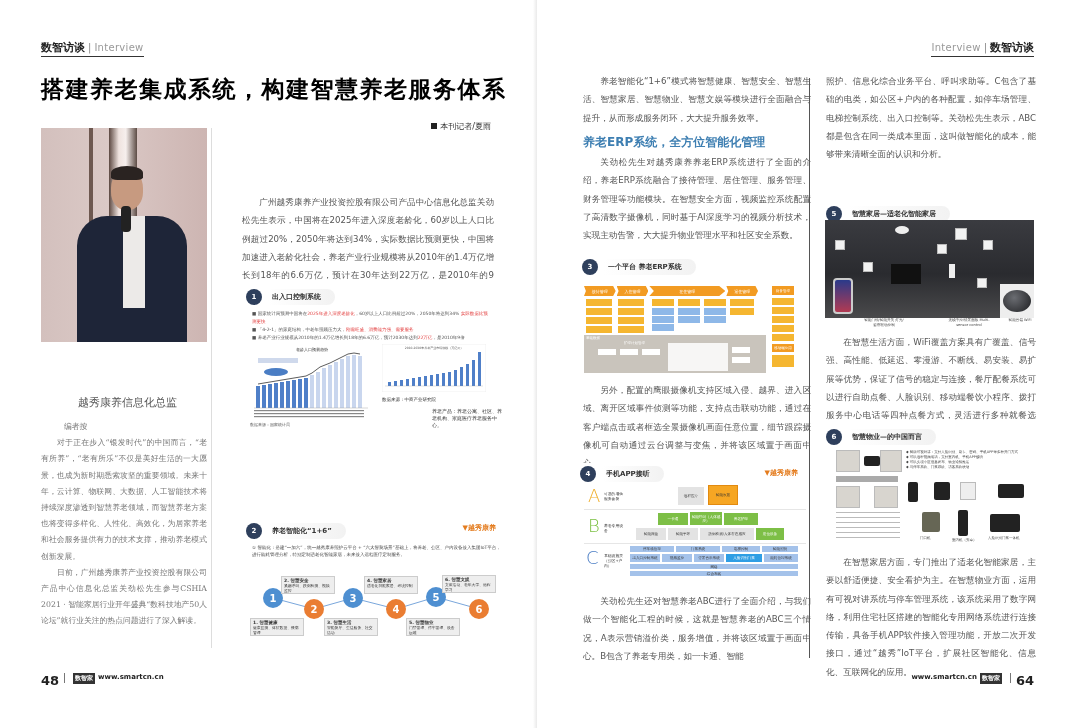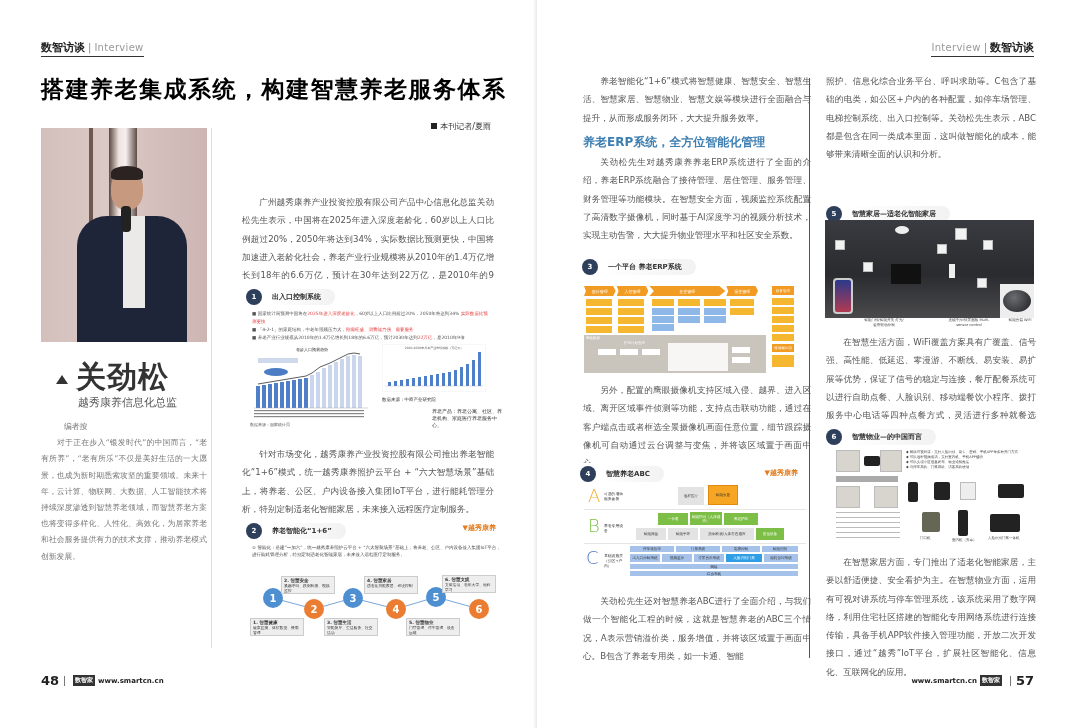--- a/index.html
+++ b/index.html
@@ -104,21 +104,21 @@
   .home .orb { position: absolute; right: 0; bottom: 0; width: 34px; height: 34px; background: #eee; }
   .home .orb::after { content: ""; position: absolute; left: 3px; top: 6px; width: 28px; height: 22px; border-radius: 50%; background: radial-gradient(circle at 40% 35%, #6b6d72, #1c1d20); }
   .phone { position: absolute; left: 833px; top: 278px; width: 20px; height: 36px; border-radius: 4px; background: linear-gradient(180deg,#2a3a8a,#b23a52); border: 2px solid #ccc; }
   .home-caps { position: absolute; top: 318px; font-size: 3.6px; color: #444; line-height: 5px; text-align: center; }
 
   
   .access .thumb { position: absolute; background: #d8d5cf; border: 1px solid #bbb; }
   .access .dev { position: absolute; background: #222; border-radius: 2px; }
   .access .txt { position: absolute; font-size: 3.5px; line-height: 5px; color: #444; }
 
-  .folio { position: absolute; top: 673px; font-size: 7px; color: #222; white-space: nowrap; display: flex; align-items: center; }
+  .folio { position: absolute; top: 673px; font-size: 7px; color: #222; white-space: nowrap; display: flex; align-items: flex-start; }
   .folio .num { font-size: 13px; font-weight: bold; color: #222; }
   .folio .bar { width: 1px; height: 10px; background: #777; margin: 0 5px; }
   .folio .logo { background: #333; color: #fff; font-size: 6px; padding: 1px 2px; margin: 0 3px; font-weight: bold; }
   .folio .url { font-weight: bold; font-size: 7px; }
   .folio-left { left: 41px; }
   .folio-right { right: 46px; }
 </style>
 </head>
 <body>
 
@@ -141,28 +141,26 @@
       <div class="pillar p2"></div>
       <div class="body"></div>
       <div class="shirt"></div>
       <div class="head"></div>
       <div class="hair"></div>
       <div class="mic"></div>
     </div>
 
     <div class="divider-v"></div>
 
-    <div class="name-block">
-      <span class="tri"></span><span class="name">关劲松</span>
-    </div>
     <div class="name-role">越秀康养信息化总监</div>
 
     <div class="editor-note">
       <span class="label">编者按</span>
       <p>对于正在步入“银发时代”的中国而言，“老有所养”，“老有所乐”不仅是美好生活的一大愿景，也成为新时期悉索攻坚的重要领域。未来十年，云计算、物联网、大数据、人工智能技术将持续深度渗透到智慧养老领域，而智慧养老方案也将变得多样化、人性化、高效化，为居家养老和社会服务提供有力的技术支撑，推动养老模式创新发展。</p>
+      <p>日前，广州越秀康养产业投资控股有限公司产品中心信息化总监关劲松先生参与CSHIA 2021 · 智能家居行业开年盛典“数科技地产50人论坛”就行业关注的热点问题进行了深入解读。</p>
     </div>
 
     <div class="col" style="left:242px; top:193px; width:252px;">
       <p>广州越秀康养产业投资控股有限公司产品中心信息化总监关劲松先生表示，中国将在2025年进入深度老龄化，60岁以上人口比例超过20%，2050年将达到34%，实际数据比预测更快，中国将加速进入老龄化社会，养老产业行业规模将从2010年的1.4万亿增长到18年的6.6万亿，预计在30年达到22万亿，是2010年的9倍。</p>
     </div>
 
     <div class="figure fig1" style="left:236px; top:284px; width:270px; height:148px;">
       <div class="fig-header">
         <div class="fig-num">1</div>
         <div class="fig-title">出入口控制系统</div>
@@ -227,23 +225,20 @@
             <rect x="90" y="16" width="3" height="26"></rect>
           <rect x="96" y="8" width="3" height="34"></rect>
         </g>
         <line x1="3" y1="42" x2="101" y2="42" stroke="#999" stroke-width="0.3"></line>
       </svg>
       <div class="caption-b">数据来源：中商产业研究院</div>
       <div class="caption-c">养老产品：养老公寓、社区、养老机构、家庭医疗养老服务中心。</div>
       <div class="src">数据来源：国家统计局</div>
     </div>
 
-    <div class="col" style="left:242px; top:445px; width:252px;">
-      <p>针对市场变化，越秀康养产业投资控股有限公司推出养老智能化“1+6”模式，统一越秀康养照护云平台 + “六大智慧场景”基础上，将养老、公区、户内设备接入集团IoT平台，进行能耗管理分析，特别定制适老化智能家居，未来接入远程医疗定制服务。</p>
-    </div>
 
     <div class="figure fig2" style="left:236px; top:518px; width:270px; height:130px;">
       <div class="fig-header">
         <div class="fig-num">2</div>
         <div class="fig-title">养老智能化“1+6”</div>
       </div>
       <div class="fig-logo">▼<span>越秀康养</span></div>
       <div class="desc">① 智能化：搭建“一加六”，统一越秀康养照护云平台 + “六大智慧场景”基础上，将养老、公区、户内设备接入集团IoT平台，进行能耗管理分析，特别定制适老化智能家居，未来接入远程医疗定制服务。</div>
       <svg style="position:absolute;left:0;top:0;width:270px;height:130px;" viewBox="0 0 270 130">
         <polyline points="37,80 78,91 117,80 160,91 200,79 243,91" fill="none" stroke="#7aa7dc" stroke-width="1"></polyline>
@@ -339,21 +334,21 @@
     </div>
   </div>
 
   <div class="col" style="left:583px; top:381px; width:228px;">
     <p>另外，配置的鹰眼摄像机支持区域入侵、越界、进入区域、离开区域事件侦测等功能，支持点击联动功能，通过在客户端点击或者框选全景摄像机画面任意位置，细节跟踪摄像机可自动通过云台调整与变焦，并将该区域置于画面中心。</p>
   </div>
 
   <div class="figure abc" style="left:574px; top:463px; width:234px; height:122px;">
     <div class="fig-header" style="left:6px; top:2px;">
       <div class="fig-num">4</div>
-      <div class="fig-title">智慧养老ABC</div>
+      <div class="fig-title">手机APP接听</div>
     </div>
     <div class="fig-logo">▼<span>越秀康养</span></div>
     <div class="letter la">A</div>
     <div class="lbl" style="left:30px;top:28px;width:22px;">可选的增值服务套餐</div>
     <div class="box gr" style="left:104px;top:24px;width:26px;height:18px;">远程医疗</div>
     <div class="box or" style="left:134px;top:22px;width:30px;height:20px;">智能家居</div>
     <div class="hr" style="top:46px;"></div>
     <div class="letter lb">B</div>
     <div class="lbl" style="left:30px;top:60px;width:22px;">养老专用设备</div>
     <div class="box g" style="left:84px;top:50px;width:30px;height:12px;">一卡通</div>
@@ -445,16 +440,16 @@
   </div>
 
   <div class="col" style="left:826px; top:553px; width:210px;">
     <p>在智慧家居方面，专门推出了适老化智能家居，主要以舒适便捷、安全看护为主。在智慧物业方面，运用有可视对讲系统与停车管理系统，该系统采用了数字网络，利用住宅社区搭建的智能化专用网络系统进行连接传输，具备手机APP软件接入管理功能，开放二次开发接口，通过“越秀”IoT平台，扩展社区智能化、信息化、互联网化的应用。</p>
   </div>
 
   <div class="folio folio-right">
     <span class="url">www.smartcn.cn</span>
     <span class="logo">数智家</span>
     <span class="bar"></span>
-    <span class="num">57</span>
+    <span class="num">64</span>
   </div>
 
 </div>
 
 </body></html>

